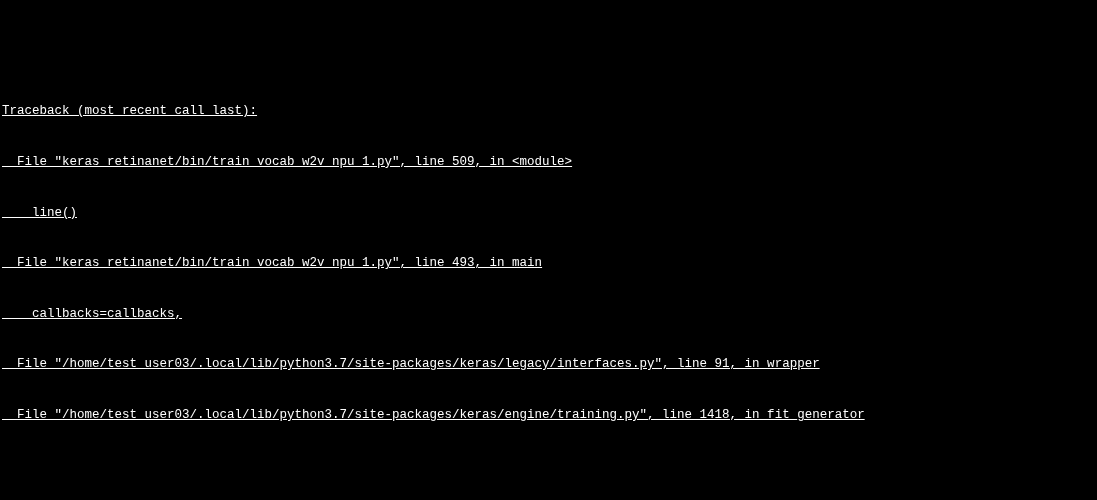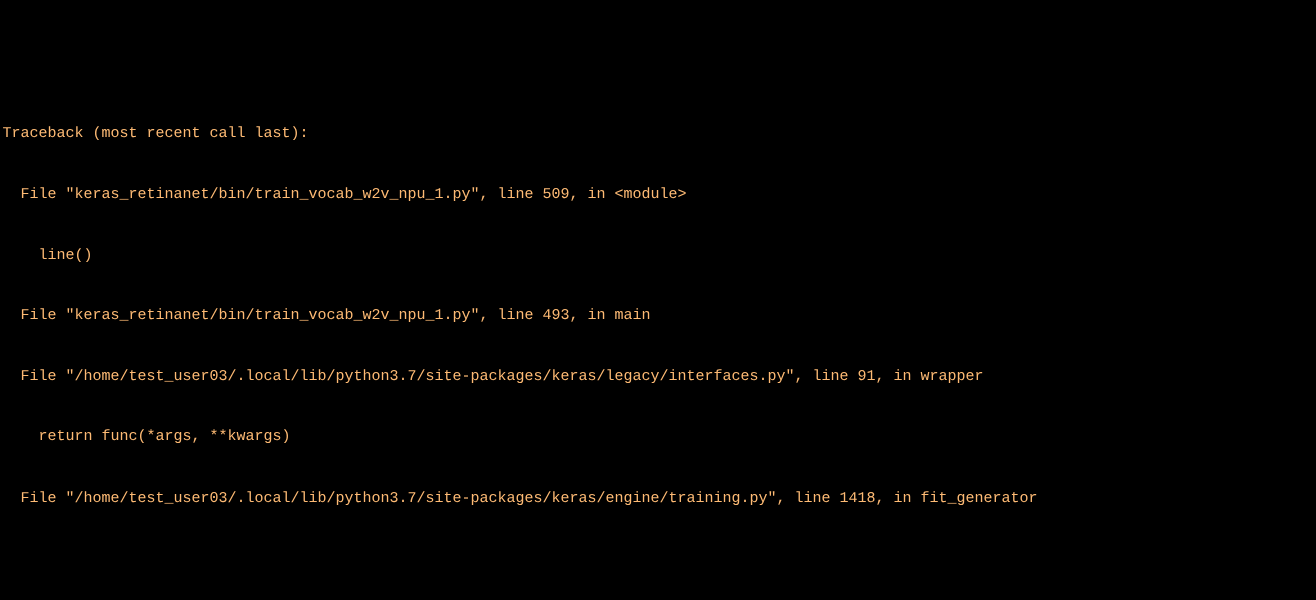--- a/index.html
+++ b/index.html
@@ -17,35 +17,36 @@
       width: 1097px;
       height: 500px;
       overflow: hidden;
       white-space: pre;
     }
     .terminal {
       width: 100%;
       height: 100%;
     }
     .traceback-line {
-      color: #fdba74;
+      color: #ffffff;
+      text-decoration: underline;
     }
   </style>
 </head>
 <body>
 
 
 
 <div class="terminal">
   <div class="traceback-line">Traceback (most recent call last):</div>
   <div class="traceback-line">  File "keras_retinanet/bin/train_vocab_w2v_npu_1.py", line 509, in &lt;module&gt;</div>
   <div class="traceback-line">    line()</div>
   <div class="traceback-line">  File "keras_retinanet/bin/train_vocab_w2v_npu_1.py", line 493, in main</div>
+  <div class="traceback-line">    callbacks=callbacks,</div>
   <div class="traceback-line">  File "/home/test_user03/.local/lib/python3.7/site-packages/keras/legacy/interfaces.py", line 91, in wrapper</div>
-  <div class="traceback-line">    return func(*args, **kwargs)</div>
   <div class="traceback-line">  File "/home/test_user03/.local/lib/python3.7/site-packages/keras/engine/training.py", line 1418, in fit_generator</div>
   
   
   
   
   
   
   
   
   

